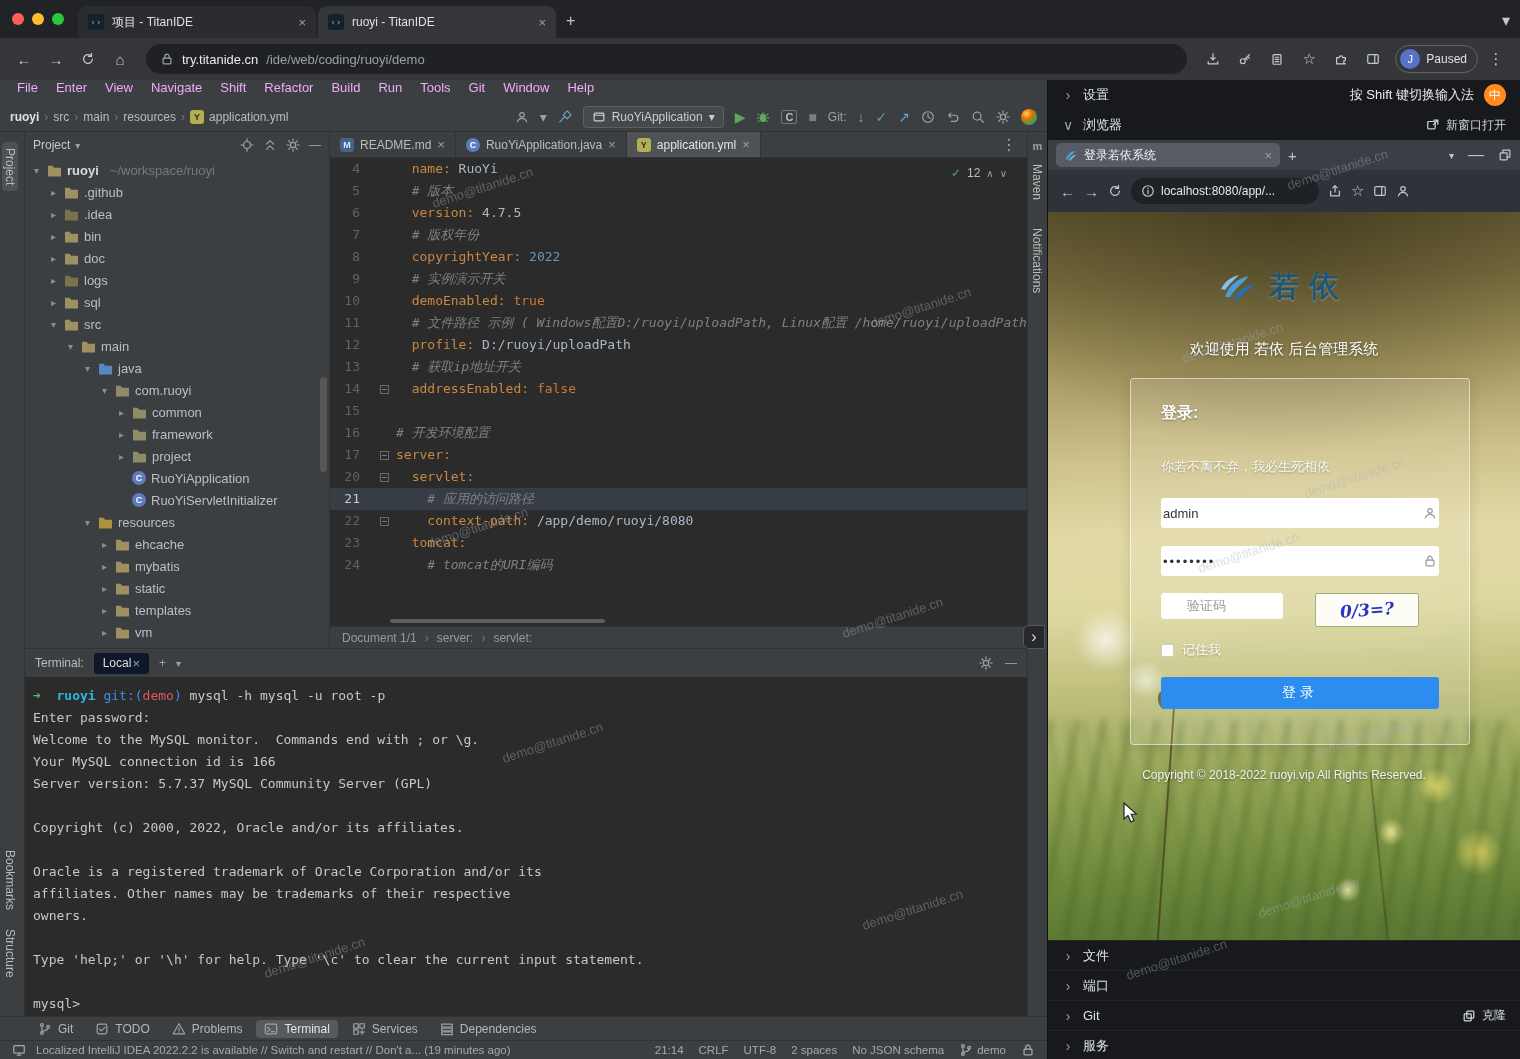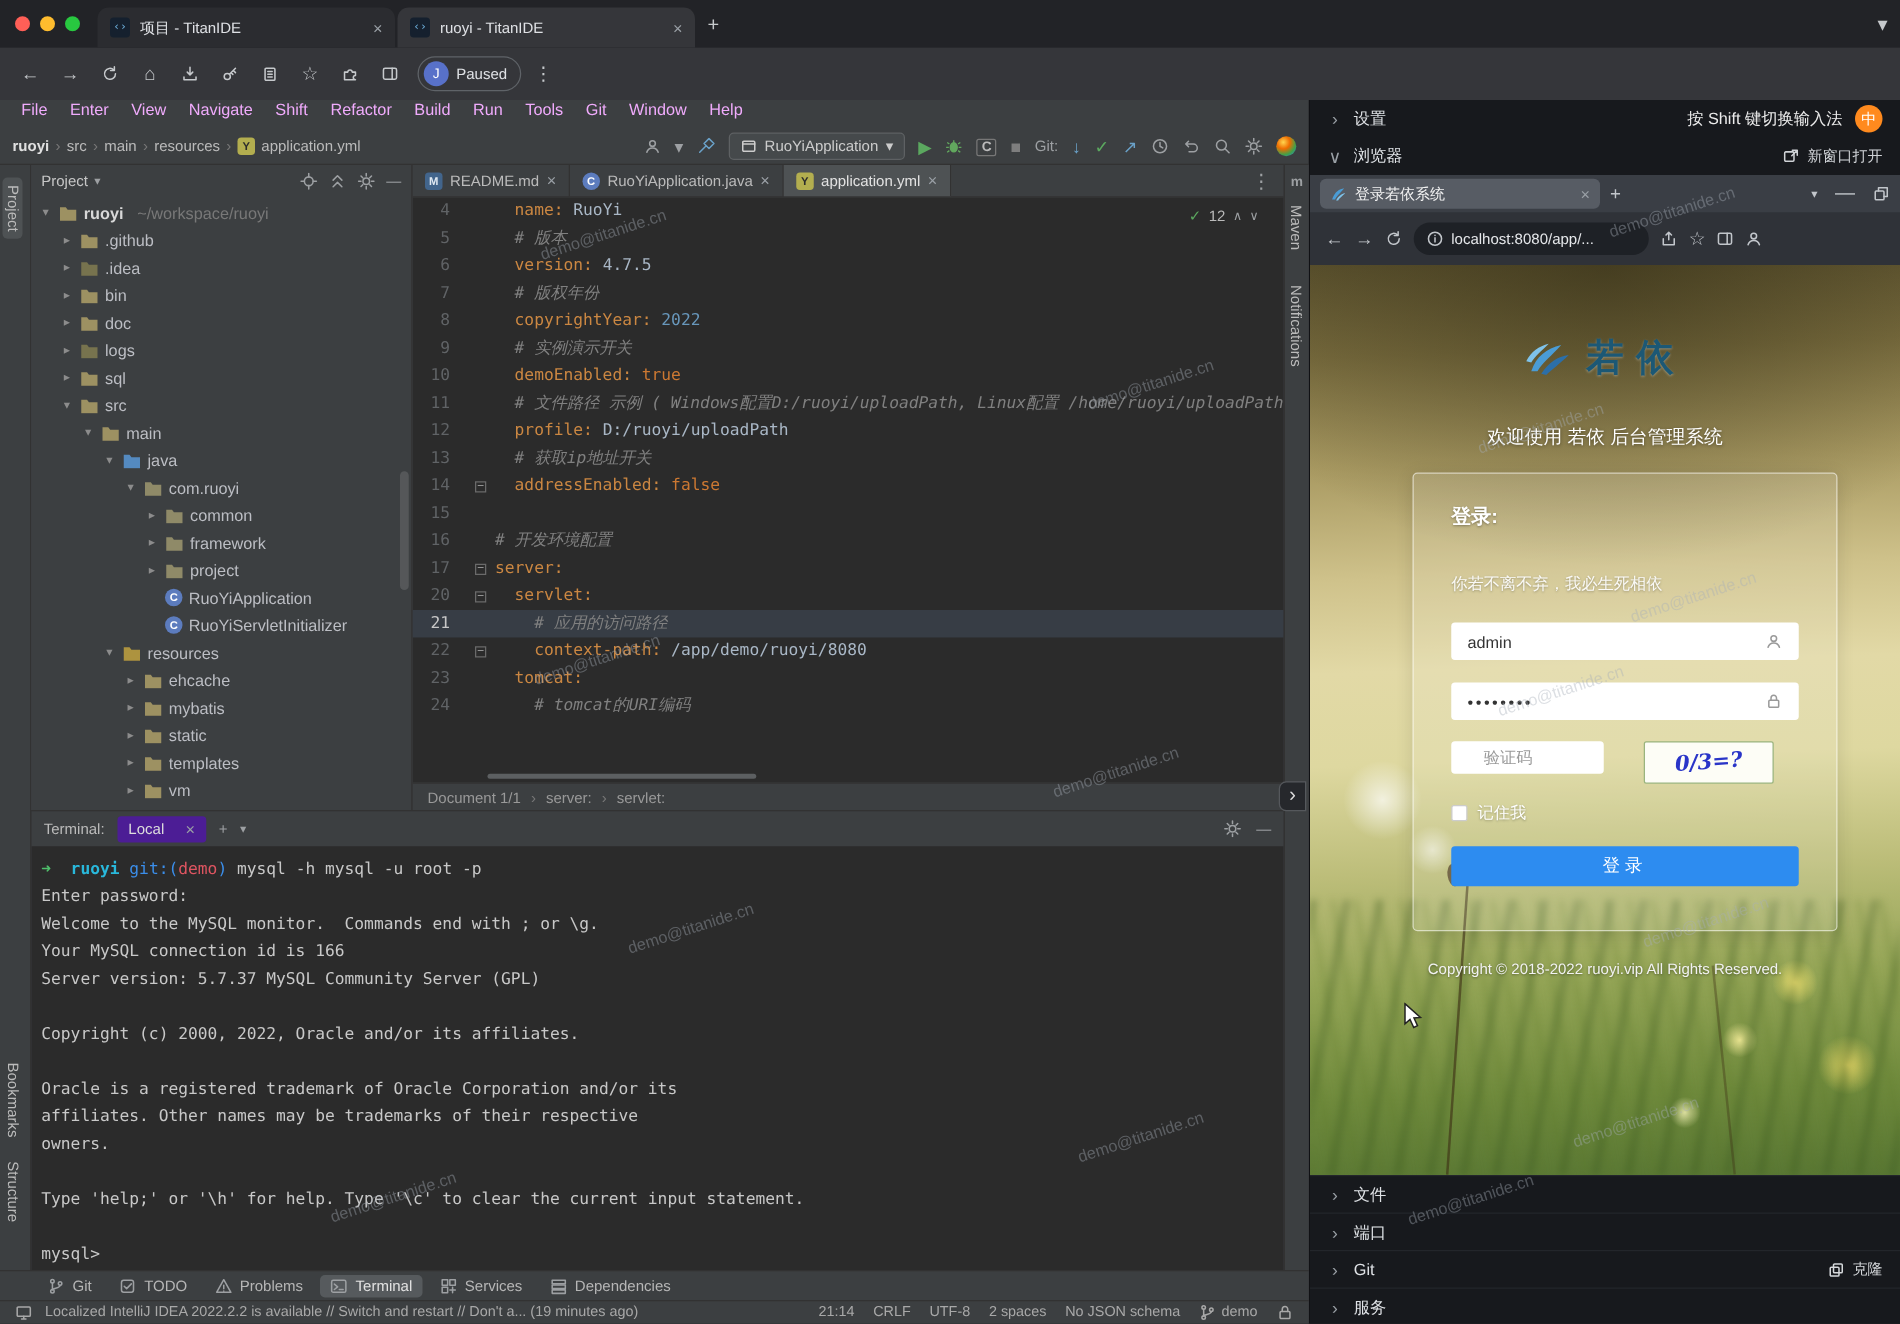--- a/index.html
+++ b/index.html
@@ -88,21 +88,21 @@
   .sp{color:#a9b7c6}.sk{color:#cb8742}.skw{color:#cc7832}.sn{color:#6897bb}.sv{color:#a9b7c6}
   .sc{color:#808080;font-style:italic}
   .insp{position:absolute;top:8px;right:20px;display:flex;align-items:center;gap:6px;color:#bbb;font-size:12px;font-family:"Liberation Sans",sans-serif}
   .insp .chk{color:#5ba85f}
   .insp .car{color:#9da0a3;font-size:10px}
   .hscroll{position:absolute;left:60px;bottom:3px;width:215px;height:4px;border-radius:2px;background:#5c5f61}
   .ebread{height:22px;background:#3c3f41;border-top:1px solid #323232;display:flex;align-items:center;padding:0 12px;font-size:12px;color:#999;gap:6px;flex:none}
 
   .terminal{height:368px;border-top:1px solid #323232;display:flex;flex-direction:column;background:#2b2b2b;flex:none}
   .term-header{height:28px;background:#3c3f41;display:flex;align-items:center;padding:0 10px;font-size:12px;color:#bbb;gap:10px;flex:none}
-  .term-tab{display:flex;gap:17px;padding:3px 9px;background:#4c1d95;border-radius:3px;color:#ddd}
+  .term-tab{display:flex;gap:1px;padding:3px 9px;background:#0f172a;border-radius:3px;color:#ddd}
   .th-right{margin-left:auto;display:flex;gap:12px;align-items:center;color:#9da0a3}
   .term-body{flex:1;padding:8px 0 0 8px;font-family:"DejaVu Sans Mono",monospace;font-size:13px;color:#c8c8c8;overflow:hidden}
   .tline{height:22px;line-height:22px;white-space:pre}
   .tg{color:#4fbf6b;font-weight:bold}.tc{color:#29b8db;font-weight:bold}.tb{color:#3b8eea}.tr{color:#e05561}
 
   .toolbar-bottom{height:24px;background:#3c3f41;border-top:1px solid #323232;display:flex;align-items:center;gap:6px;padding:0 8px 0 30px;font-size:12px;color:#bbb;flex:none}
   .twb{display:flex;align-items:center;gap:6px;padding:2px 8px;border-radius:4px;color:#b6b6b6}
   .twb.active{background:#565a5d;color:#e2e2e2}
   .twb .ticon{display:flex;color:#9da0a3}
 
@@ -144,21 +144,21 @@
     repeating-linear-gradient(100deg, rgba(50,80,25,.28) 0 6px, rgba(0,0,0,0) 6px 26px),
     repeating-linear-gradient(80deg, rgba(90,120,40,.22) 0 4px, rgba(0,0,0,0) 4px 18px)}
   .stalk{position:absolute;width:2px;background:rgba(60,45,20,.6)}
   .seedhead{position:absolute;width:10px;height:18px;background:rgba(70,50,25,.75);border-radius:5px/9px}
   .login-logo{position:absolute;top:54px;width:100%;display:flex;align-items:center;justify-content:center;gap:10px}
   .brand{font-size:30px;font-weight:bold;color:#1c5875;letter-spacing:10px;text-shadow:0 1px 2px rgba(255,255,255,.35)}
   .welcome{position:absolute;top:128px;width:100%;text-align:center;color:#fff;font-size:15px;text-shadow:0 1px 3px rgba(0,0,0,.45)}
   .card{position:absolute;left:82px;top:166px;width:340px;height:367px;background:rgba(255,255,255,.12);border:1px solid rgba(255,255,255,.55);border-radius:4px;padding:0 30px;box-shadow:0 2px 14px rgba(0,0,0,.12)}
   .form-title{margin-top:24px;color:#fff;font-size:16px;font-weight:bold;text-shadow:0 1px 2px rgba(0,0,0,.35)}
   .slogan{margin-top:34px;color:rgba(255,255,255,.93);font-size:13px;text-shadow:0 1px 2px rgba(0,0,0,.3)}
-  .finput{margin-top:22px;height:30px;background:#fff;border-radius:3px;display:flex;align-items:center;justify-content:space-between;padding:0 13px;font-size:13px;color:#333}
+  .finput{margin-top:22px;height:30px;background:#fff;border-radius:3px;display:flex;align-items:center;justify-content:space-between;padding:0 2px;font-size:13px;color:#333}
   .finput.pw{margin-top:18px;letter-spacing:2px}
   .finput .ric{color:#9a9a9a;display:flex}
   .cap-row{margin-top:17px;display:flex;align-items:flex-start}
   .cap-input{width:122px;height:26px;background:#fff;border-radius:3px;display:flex;align-items:center;padding:0 26px;font-size:13px;color:#9a9a9a}
   .cap-img{width:104px;height:34px;margin-left:32px;background:#fdfdf6;border:1px solid #9ab47e;border-radius:2px;display:flex;align-items:center;justify-content:center}
   .cap-text{font-family:"DejaVu Serif",serif;font-style:italic;font-weight:bold;font-size:17px;color:#2a35c8;transform:rotate(-4deg)}
   .remember{margin-top:14px;display:flex;align-items:center;gap:8px;color:#fff;font-size:13px;text-shadow:0 1px 2px rgba(0,0,0,.3)}
   .checkbox{width:13px;height:13px;background:#fff;border:1px solid #ccc;border-radius:2px;flex:none}
   .submit{margin-top:18px;height:32px;background:#2d8cf0;border-radius:3px;color:#fff;font-size:14px;display:flex;align-items:center;justify-content:center;letter-spacing:4px}
   .copyright{position:absolute;top:556px;width:100%;text-align:center;color:#f2f2f2;font-size:12px;text-shadow:0 1px 2px rgba(0,0,0,.4)}
@@ -198,20 +198,30 @@
   </div>
   <div class="navbar">
     <span class="nav-ic">←</span>
     <span class="nav-ic">→</span>
     <span class="nav-ic">
         <svg width="14" height="14" viewBox="0 0 16 16" fill="none" stroke="currentColor" stroke-width="1.4" stroke-linecap="round" stroke-linejoin="round">
           <path d="M13 8a5 5 0 1 1-1.5-3.5M12 1.5V5H8.5"></path>
         </svg>
       </span>
     <span class="nav-ic">⌂</span>
+    <div class="urlbar">
+      <span class="lk">
+          <svg width="14" height="14" viewBox="0 0 16 16" fill="none" stroke="currentColor" stroke-width="1.4" stroke-linecap="round" stroke-linejoin="round">
+            <rect x="3.5" y="7" width="9" height="6.5" rx="1"></rect>
+            <path d="M5.5 7V5a2.5 2.5 0 0 1 5 0v2"></path>
+          </svg>
+        </span>
+      <span>try.titanide.cn</span>
+        <span class="url-path">/ide/web/coding/ruoyi/demo</span>
+    </div>
     <span class="nav-ic">
         <svg width="14" height="14" viewBox="0 0 16 16" fill="none" stroke="currentColor" stroke-width="1.4" stroke-linecap="round" stroke-linejoin="round">
           <path d="M8 2v7M5.5 6.5 8 9l2.5-2.5M2.5 11v2.5h11V11"></path>
         </svg>
       </span>
     <span class="nav-ic">
         <svg width="14" height="14" viewBox="0 0 16 16" fill="none" stroke="currentColor" stroke-width="1.4" stroke-linecap="round" stroke-linejoin="round">
           <circle cx="5.5" cy="10.5" r="2.8"></circle>
           <path d="M7.5 8.5 13 3M11 5l2 2M9 7l1.6 1.6"></path>
         </svg>

